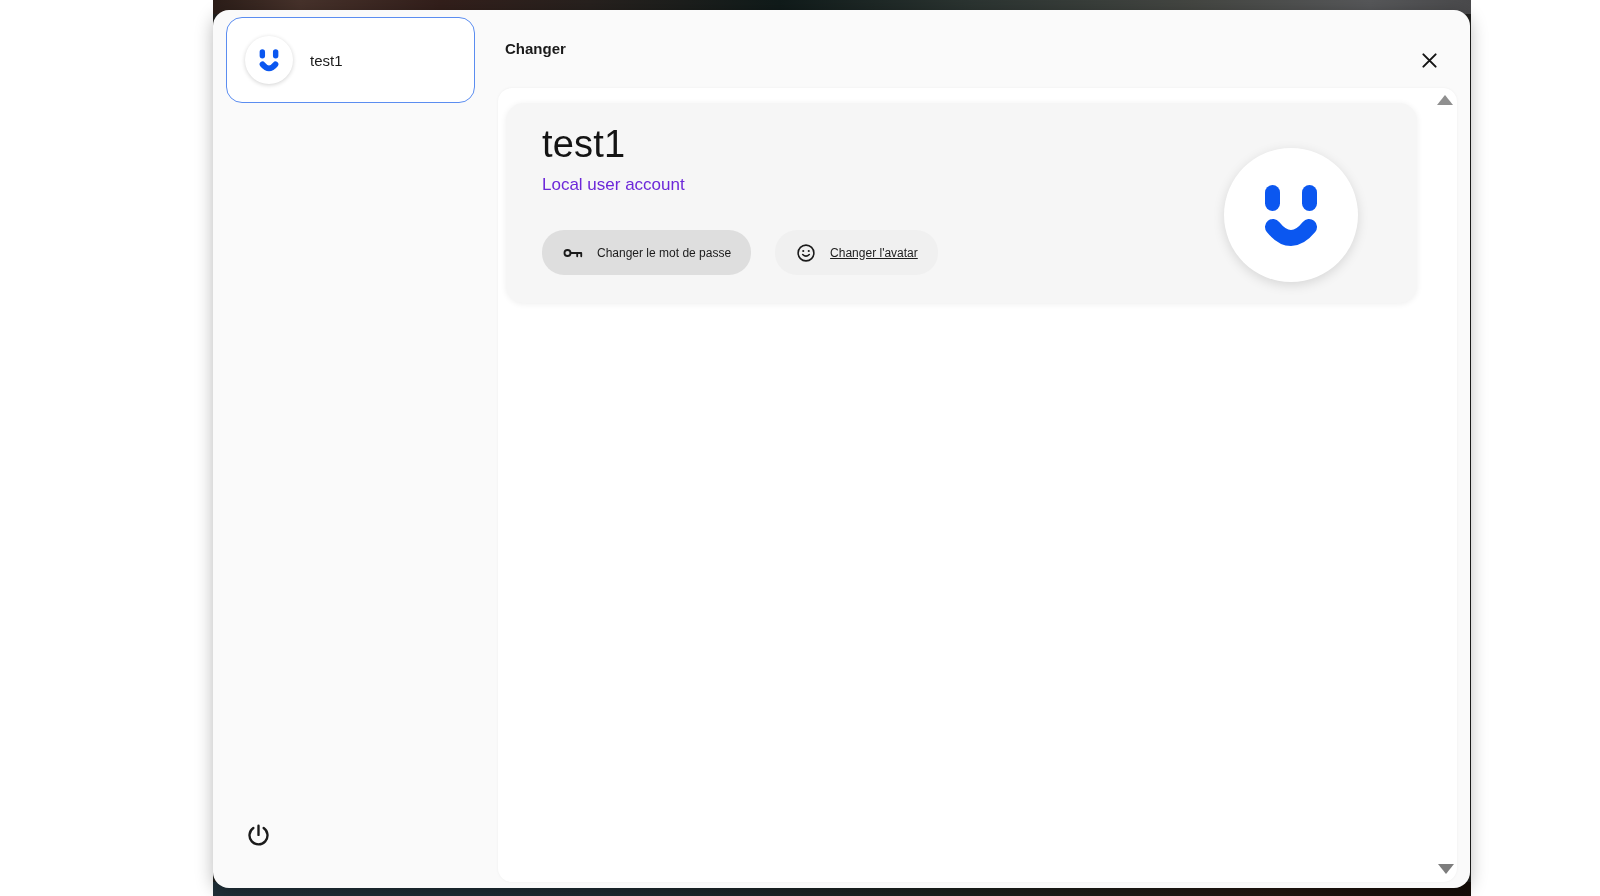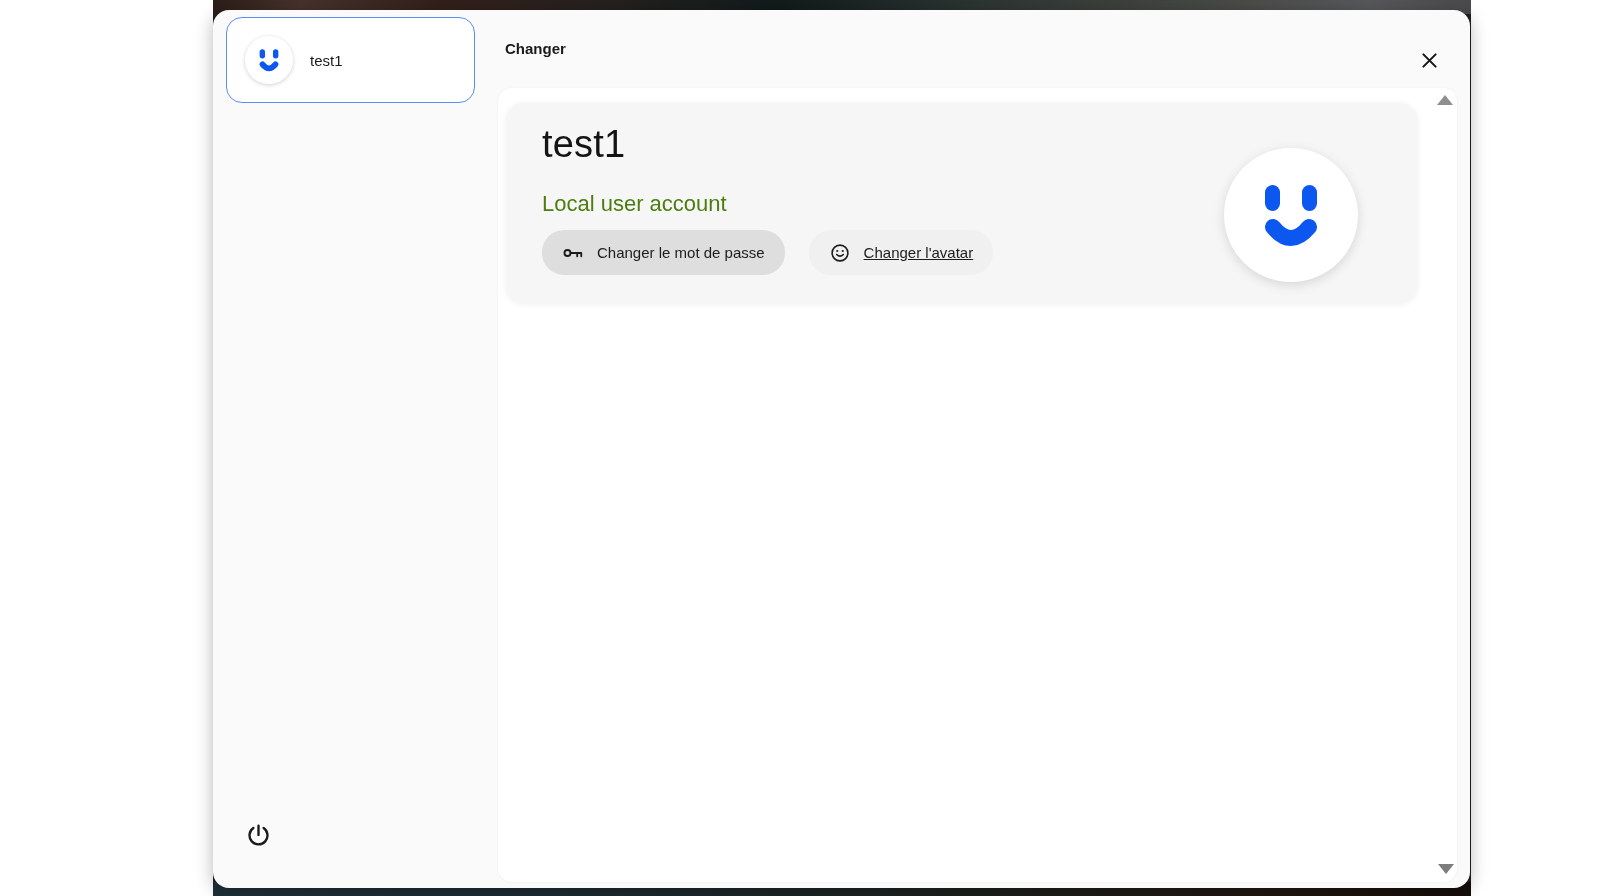--- a/index.html
+++ b/index.html
@@ -41,24 +41,24 @@
     border-left:8px solid transparent; border-right:8px solid transparent;
     border-bottom:10px solid #8f8f8f; cursor:pointer; }
   .tri-down { position:absolute; left:940px; top:776px; width:0; height:0;
     border-left:8px solid transparent; border-right:8px solid transparent;
     border-top:10px solid #7d7d7d; cursor:pointer; }
 
   
   .card { position:absolute; left:8px; top:15px; width:911px; height:200px;
     background:#f6f6f6; border-radius:18px; box-shadow:0 1px 6px rgba(0,0,0,0.07); }
   .card-title { position:absolute; left:36px; top:20px; font-size:38px; font-weight:500; color:#141414; letter-spacing:0.2px; }
-  .card-sub { position:absolute; left:36px; top:88px; font-size:22px; color:#4d7c0f; }
+  .card-sub { position:absolute; left:36px; top:72px; font-size:17px; color:#6d28d9; }
   .btn-row { position:absolute; left:36px; top:127px; display:flex; gap:24px; }
   .btn { height:45px; border:none; border-radius:22px; display:flex; align-items:center;
-    padding:0 20px; gap:13px; font-family:inherit; font-size:15px; color:#1c1c1c; cursor:pointer; }
+    padding:0 20px; gap:13px; font-family:inherit; font-size:12px; color:#1c1c1c; cursor:pointer; }
   .btn.primary { background:#dedede; }
   .btn.secondary { background:#f0f0f0;text-decoration:underline; }
   .avatar-lg { position:absolute; left:718px; top:45px; width:134px; height:134px; border-radius:50%;
     background:#ffffff; box-shadow:0 3px 12px rgba(0,0,0,0.13);
     display:flex; align-items:center; justify-content:center; }
 
   svg { display:block; }
 </style>
 </head>
 <body>

